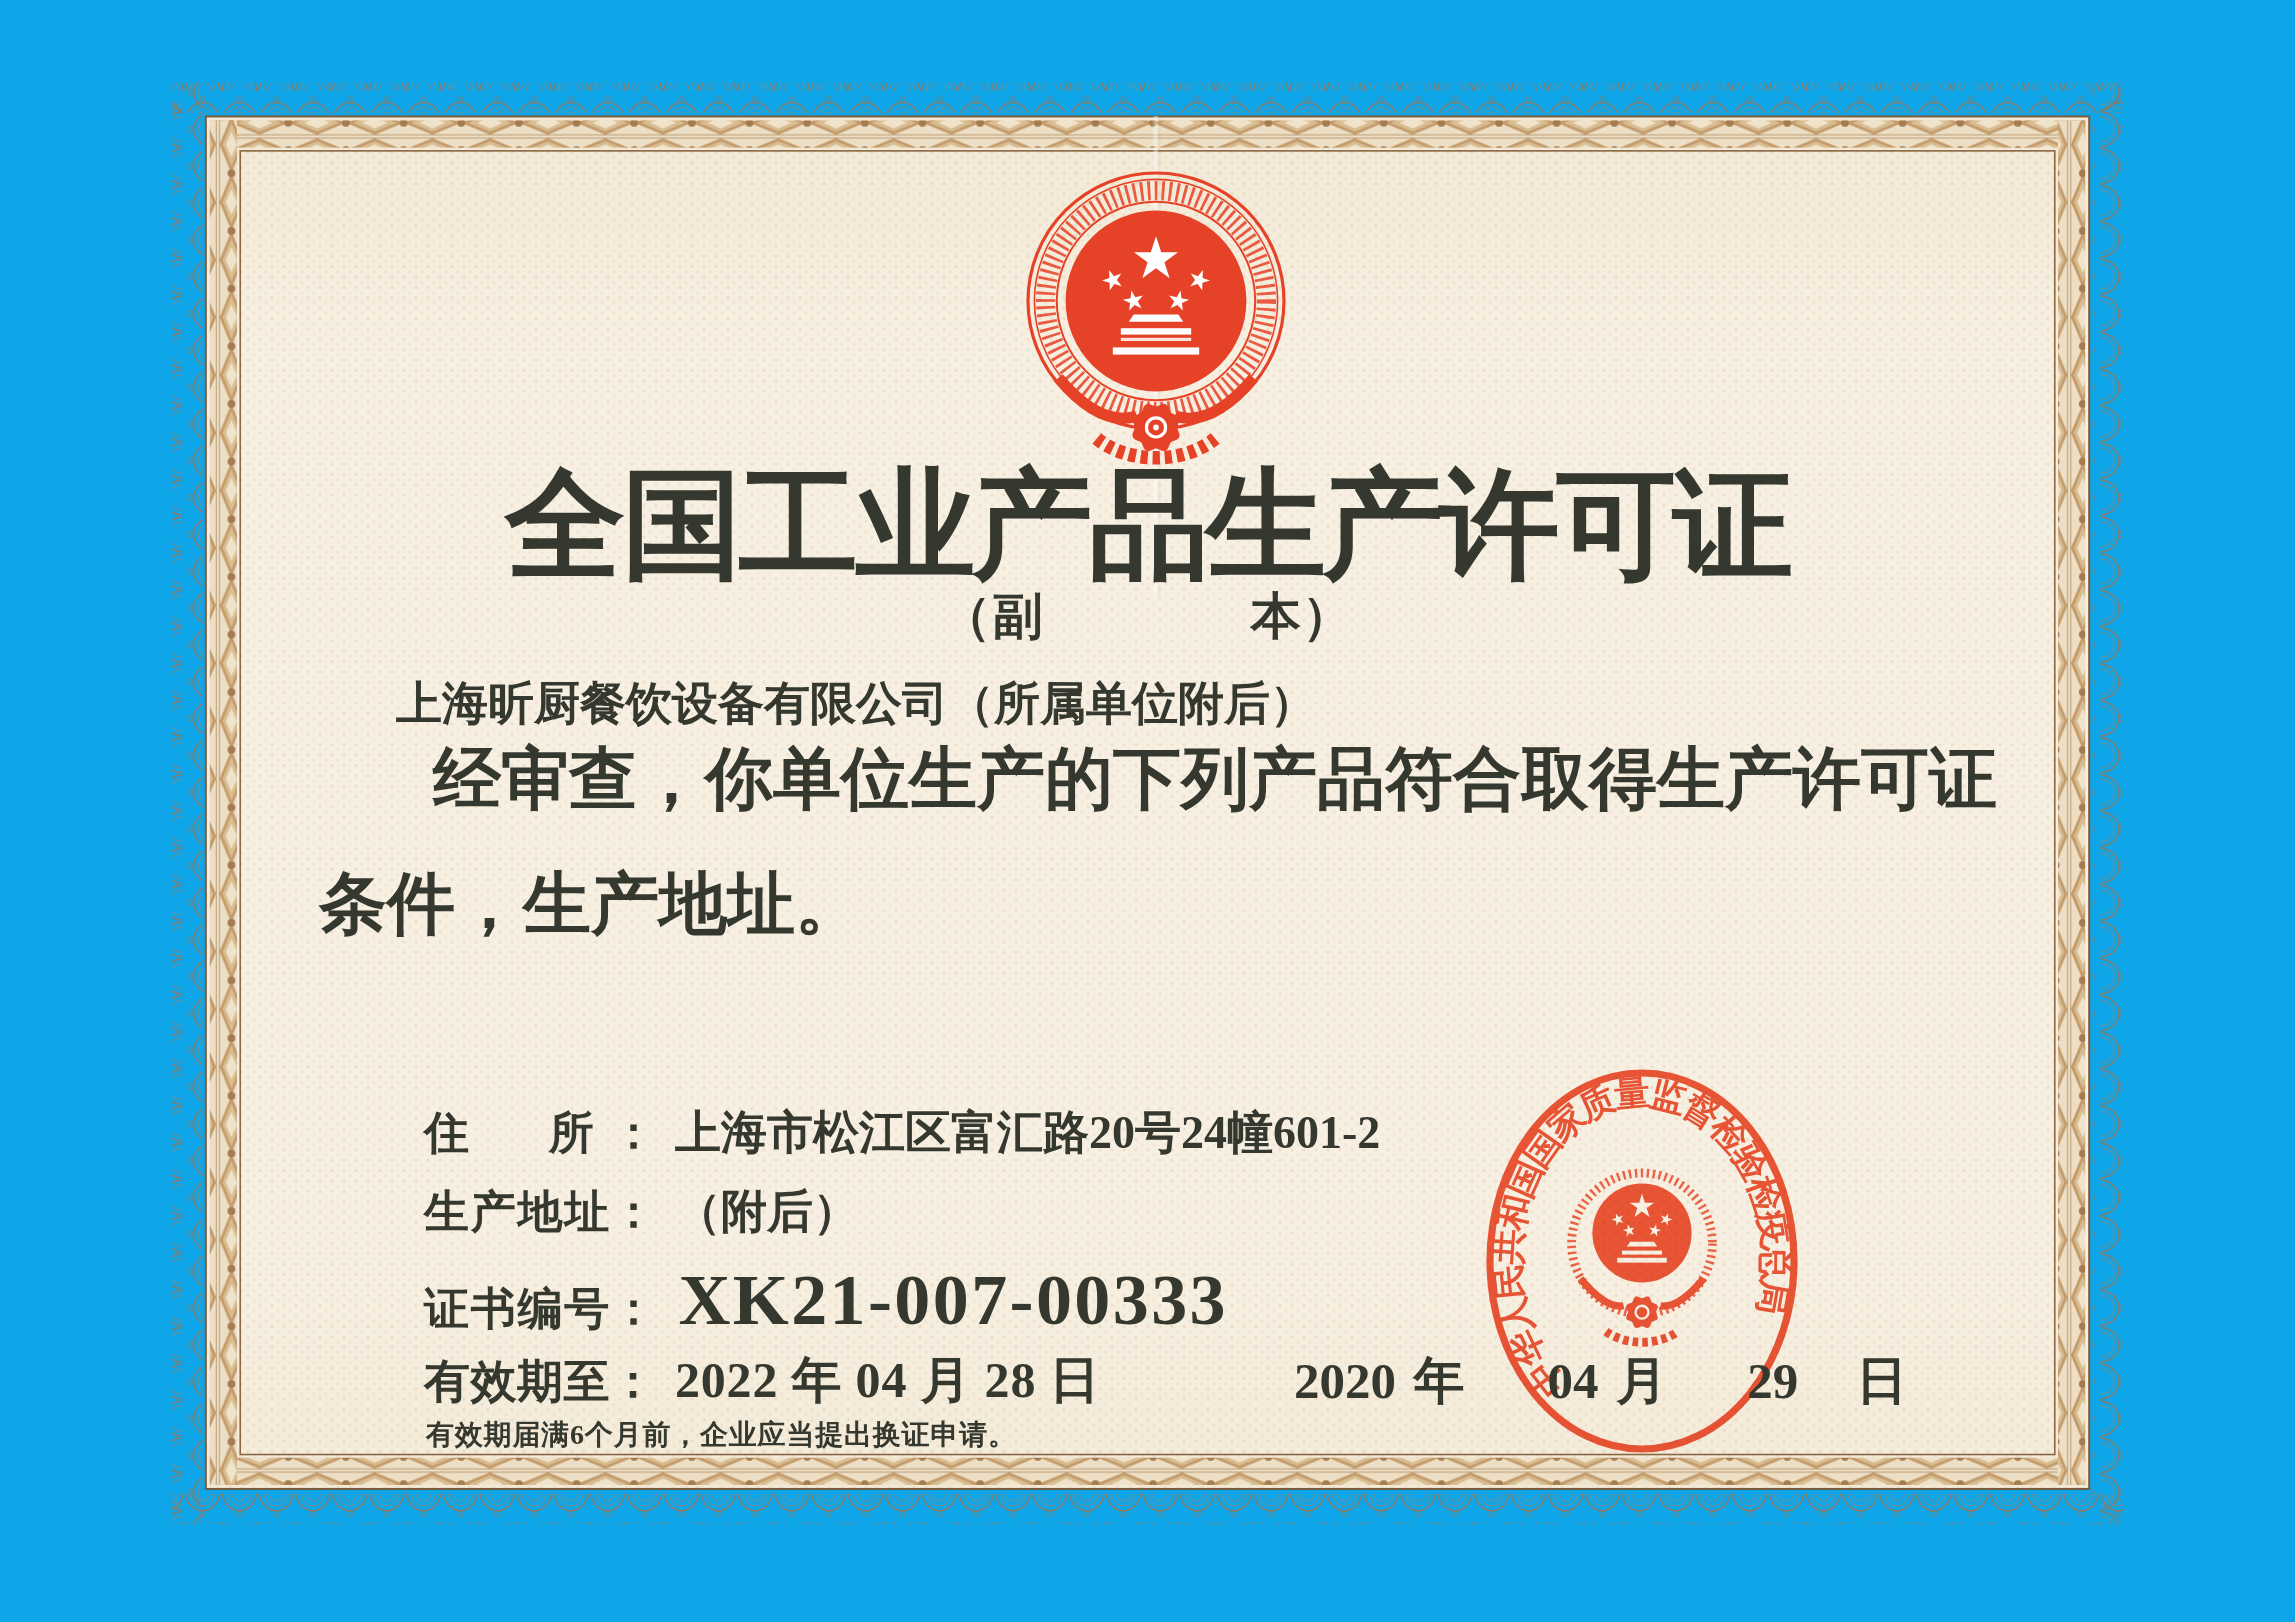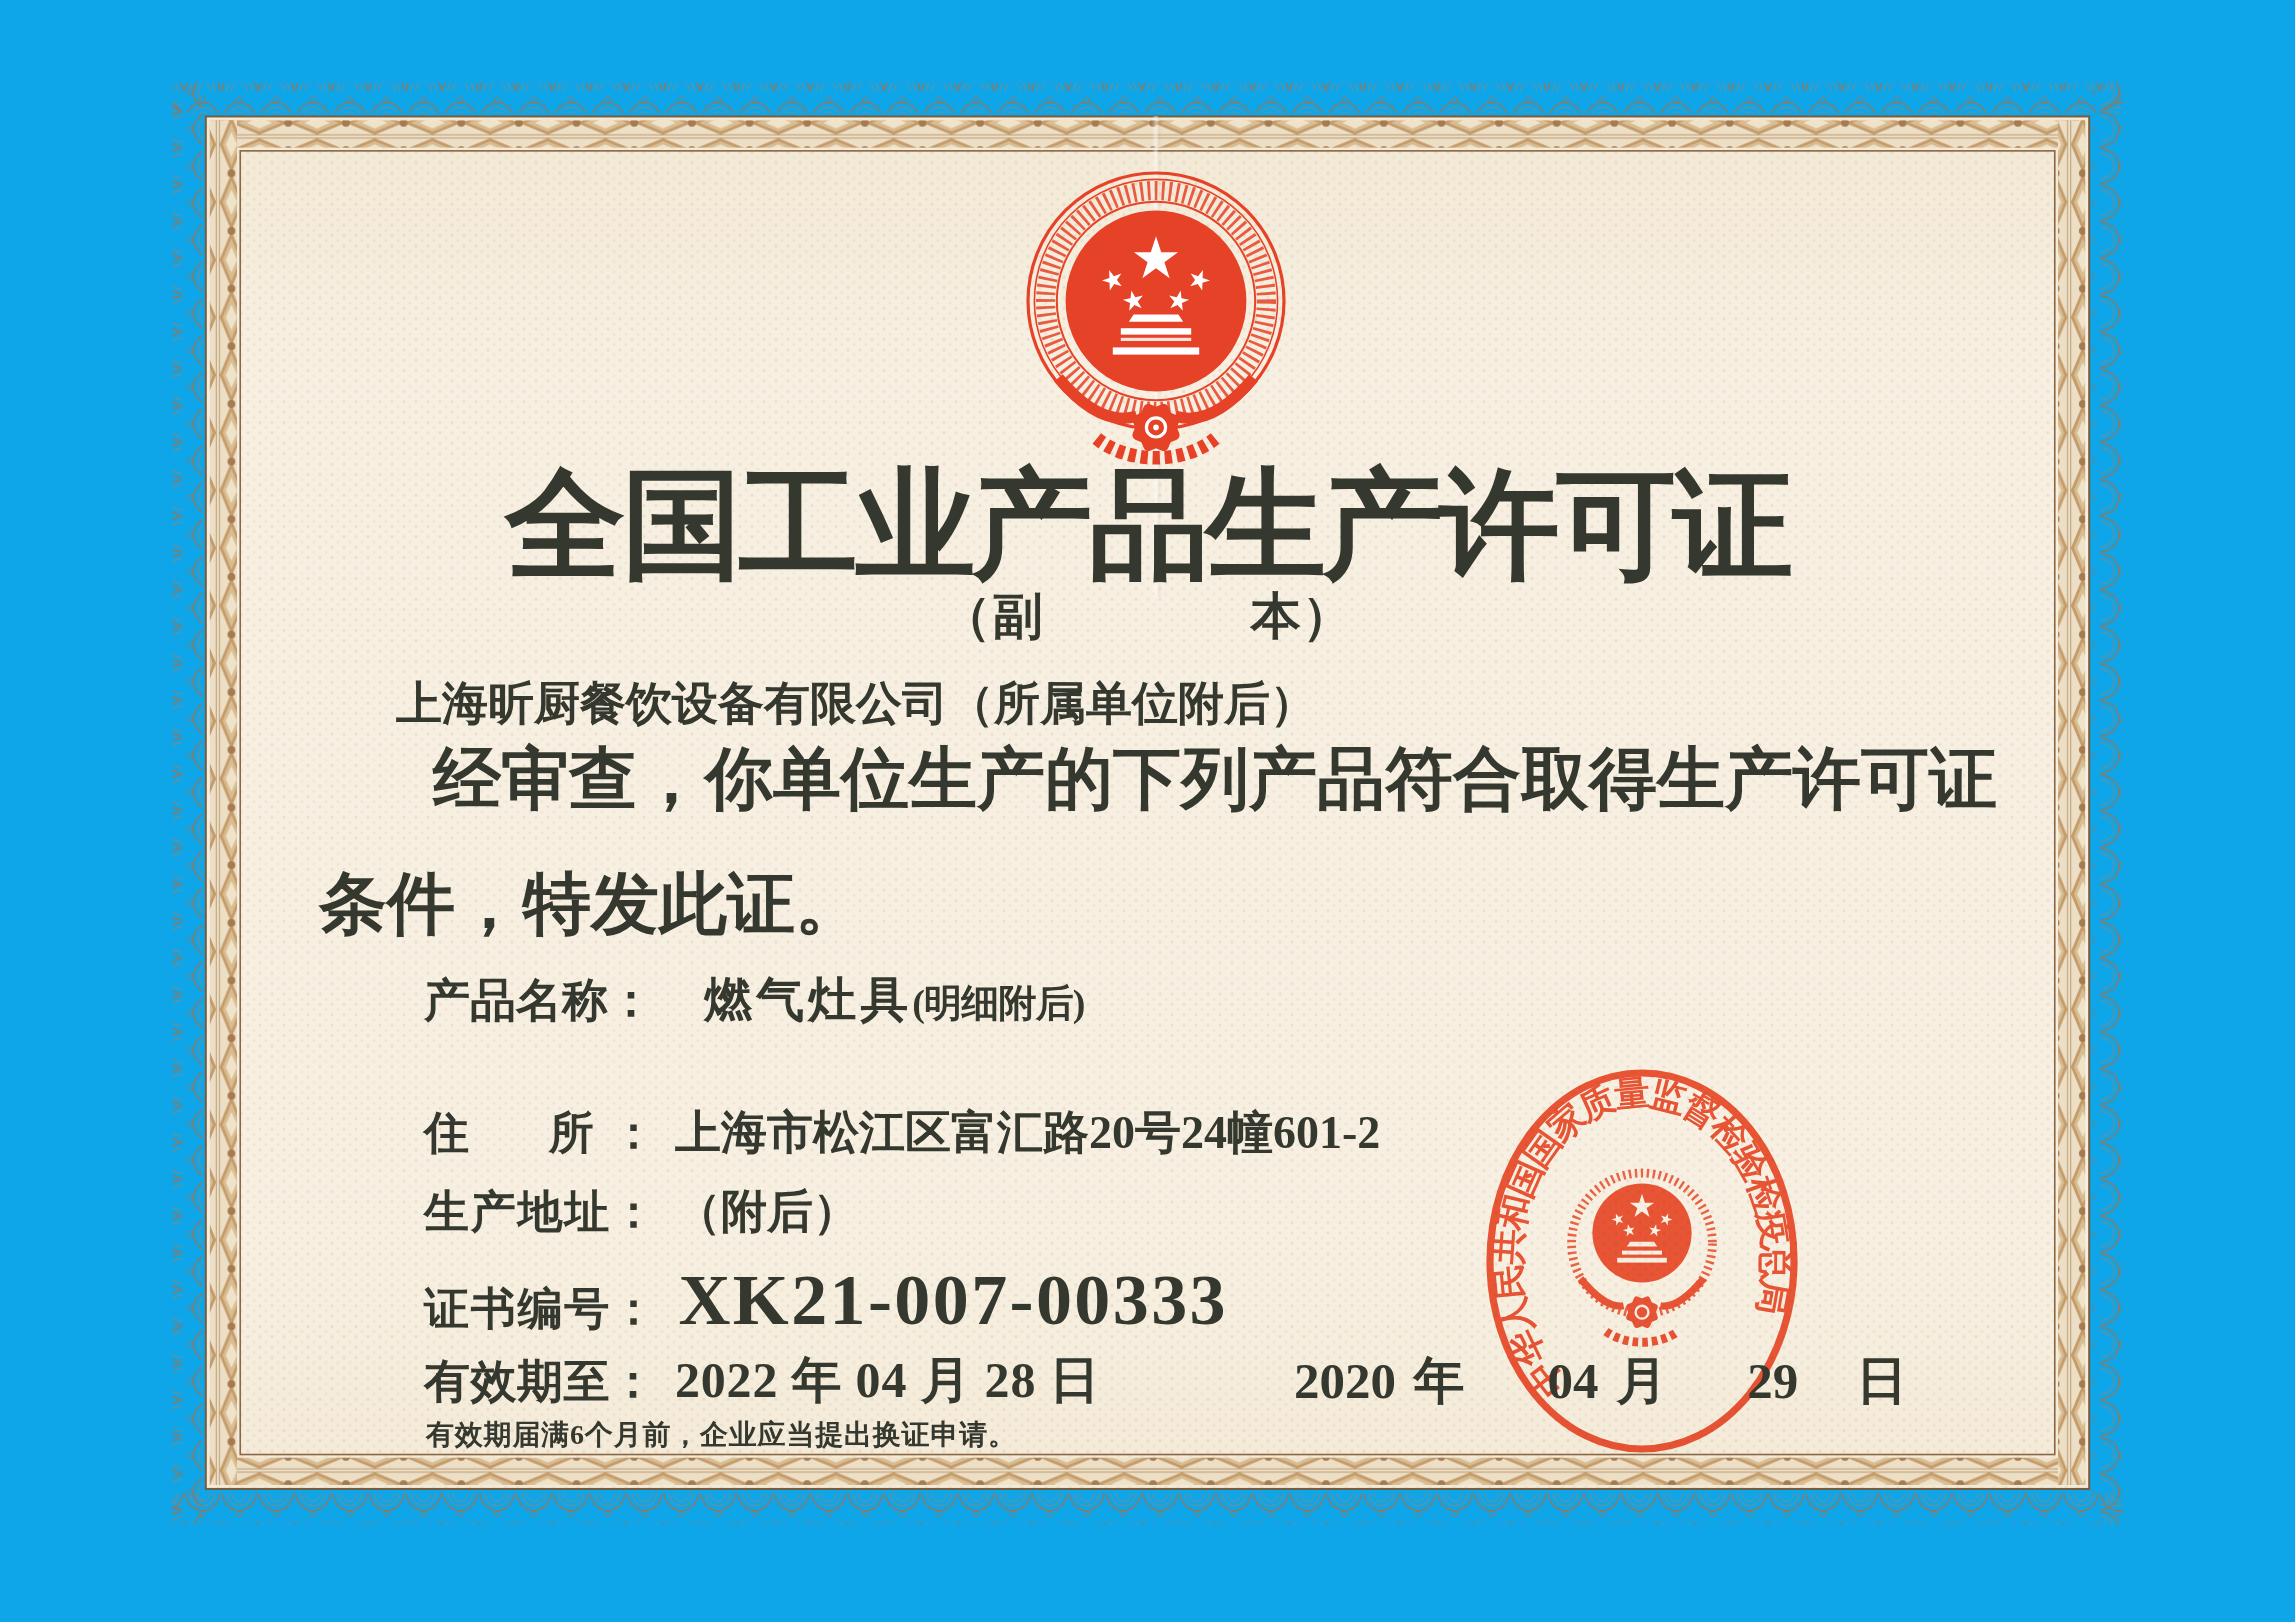--- a/index.html
+++ b/index.html
@@ -160,25 +160,22 @@
       <circle cx="170" cy="330" r="24" fill="#e64227"></circle>
       <circle cx="170" cy="330" r="12" fill="none" stroke="#ffffff" stroke-width="4"></circle>
       <circle cx="170" cy="330" r="3.5" fill="#ffffff"></circle>
     </g>
   </svg>
 
   <div class="txt title">全国工业产品生产许可证</div>
   <div class="txt subtitle">（副　　　　本）</div>
   <div class="txt body1">经审查，你单位生产的下列产品符合取得生产许可证</div>
   <div class="txt company">上海昕厨餐饮设备有限公司（所属单位附后）</div>
-  <div class="txt body2">条件，特发此证。</div>
-
-  <div class="row" style="top:968px;">
-    <span class="flabel wide" style="font-size:46px;">产品名称：</span><span class="fvalue" style="font-size:48px;letter-spacing:4px;margin-left:11.2px;">燃气灶具</span><span class="product-suffix">(明细附后)</span>
-  </div>
+  <div class="txt body2">条件，生产地址。</div>
+
 
   <div class="row" style="top:1102px;">
     <span class="flabel">住　所：</span><span class="fvalue">上海市松江区富汇路20号24幢601-2</span>
   </div>
 
   <div class="row" style="top:1181px;">
     <span class="flabel">生产地址：</span><span class="fvalue">（附后）</span>
   </div>
 
   <div class="row" style="top:1259px;">

